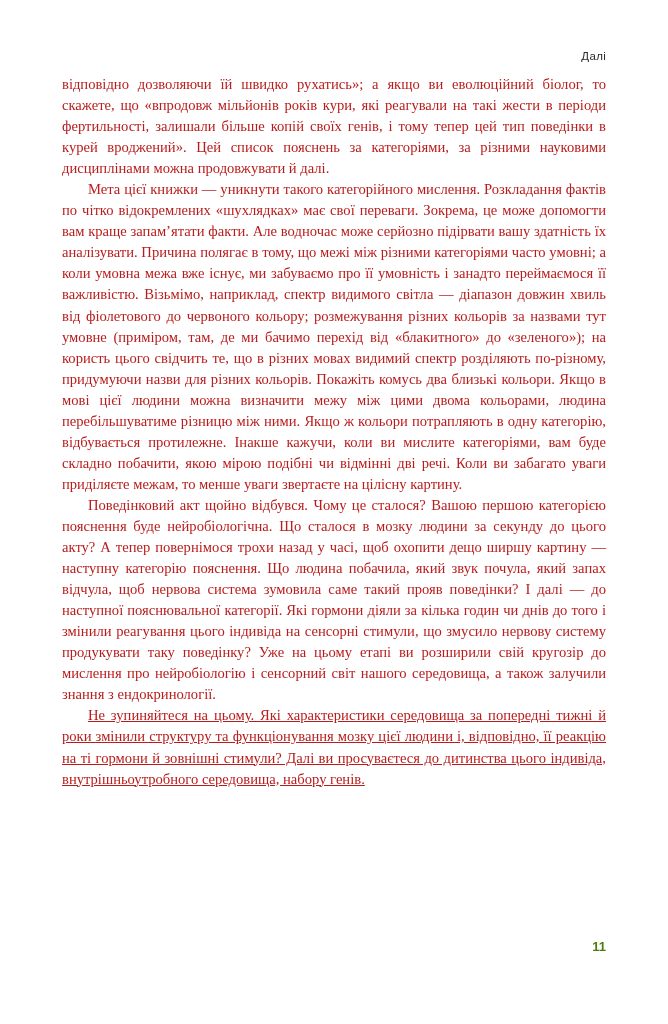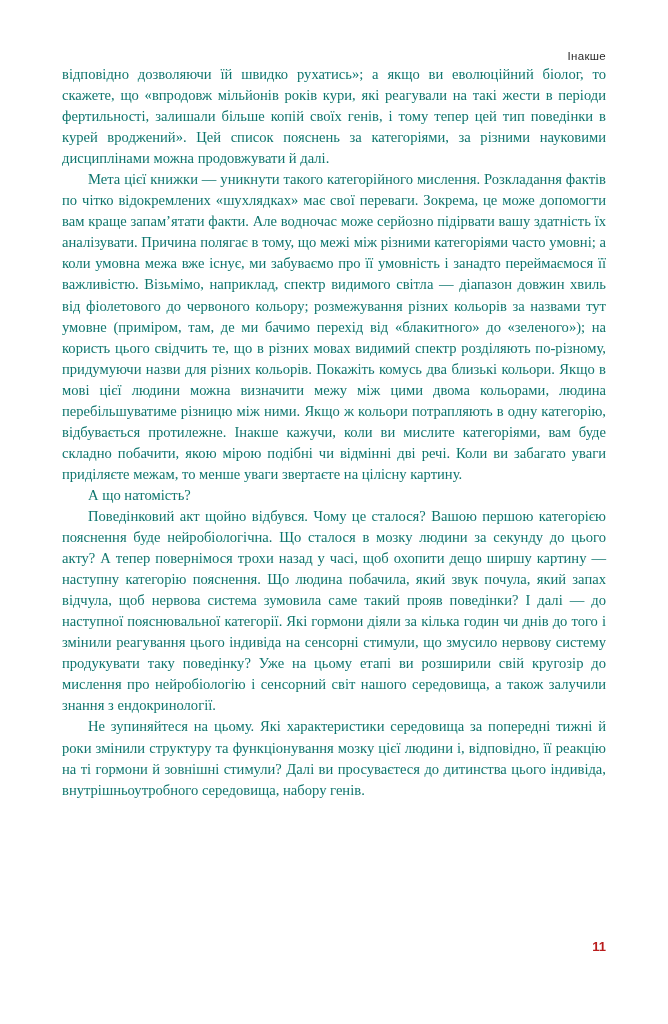--- a/index.html
+++ b/index.html
@@ -24,68 +24,68 @@
     height: 16px;
     text-align: right;
     font-family: "Liberation Sans", "DejaVu Sans", sans-serif;
     font-size: 11.5px;
     letter-spacing: 0.3px;
     color: #2a2a2a;
     line-height: 16px;
   }
   .text-block {
     position: absolute;
-    top: 64px;
+    top: 74px;
     left: 62px;
     width: 544px;
     font-family: "Liberation Serif", "DejaVu Serif", serif;
     font-size: 14.6px;
     line-height: 21.05px;
-    color: #0f766e;
+    color: #b91c1c;
     text-align: justify;
     text-justify: inter-word;
     hyphens: manual;
     -webkit-hyphens: manual;
   }
   .text-block p {
     margin: 0;
     text-indent: 0;
   }
   .text-block p.indent {
     text-indent: 26px;
   }
   .text-block p:last-child {
     text-align: justify;
+    text-decoration: underline;
   }
   .it {
   }
   .folio {
     position: absolute;
     left: 62px;
     right: 62px;
     top: 938px;
     height: 18px;
     text-align: right;
     font-family: "Liberation Sans", "DejaVu Sans", sans-serif;
     font-size: 13px;
     font-weight: 700;
-    color: #b91c1c;
+    color: #4d7c0f;
     line-height: 18px;
   }
 </style>
 </head>
 <body>
 
 <div class="page">
 
-  <div class="running-header">Інакше</div>
+  <div class="running-header">Далі</div>
 
   <div class="text-block">
       <p><span>відповідно дозволяючи їй швидко рухатись»; а якщо ви еволюційний біолог, то скажете, що «впродовж мільйонів років кури, які реагували на такі жести в періоди фертильності, залишали більше копій своїх генів, і тому тепер цей тип поведінки в курей вроджений». Цей список пояснень за категоріями, за різними науковими дисциплінами можна продовжувати й далі.</span></p>
       <p class="indent"><span>Мета цієї книжки — уникнути такого категорійного мислення. Розкладання фактів по чітко відокремлених «шухлядках» має свої переваги. Зокрема, це може допомогти вам краще запам’ятати факти. Але водночас може серйозно підірвати вашу здатність їх </span><span class="it">аналізувати</span><span>. Причина полягає в тому, що межі між різними категоріями часто умовні; а коли умовна межа вже існує, ми забуваємо про її умовність і занадто переймаємося її важливістю. Візьмімо, наприклад, спектр видимого світла — діапазон довжин хвиль від фіолетового до червоного кольору; розмежування різних кольорів за назвами тут умовне (приміром, там, де ми бачимо перехід від «блакитного» до «зеленого»); на користь цього свідчить те, що в різних мовах видимий спектр розділяють по-різному, придумуючи назви для різних кольорів. Покажіть комусь два близькі кольори. Якщо в мові цієї людини можна визначити межу між цими двома кольорами, людина перебільшуватиме різницю між ними. Якщо ж кольори потрапляють в одну категорію, відбувається протилежне. Інакше кажучи, коли ви мислите категоріями, вам буде складно побачити, якою мірою подібні чи відмінні дві речі. Коли ви забагато уваги приділяєте межам, то менше уваги звертаєте на цілісну картину.</span></p>
-      <p class="indent"><span>А що натомість?</span></p>
       <p class="indent"><span>Поведінковий акт щойно відбувся. Чому це сталося? Вашою першою категорією пояснення буде нейробіологічна. Що сталося в мозку людини за секунду до цього акту? А тепер повернімося трохи назад у часі, щоб охопити дещо ширшу картину — наступну категорію пояснення. Що людина побачила, який звук почула, який запах відчула, щоб нервова система зумовила саме такий прояв поведінки? І далі — до наступної пояснювальної категорії. Які гормони діяли за кілька годин чи днів до того і змінили реагування цього індивіда на сенсорні стимули, що змусило нервову систему продукувати таку поведінку? Уже на цьому етапі ви розширили свій кругозір до мислення про нейробіологію і сенсорний світ нашого середовища, </span><span class="it">а також</span><span> залучили знання з ендокринології.</span></p>
       <p class="indent"><span>Не зупиняйтеся на цьому. Які характеристики середовища за попередні тижні й роки змінили структуру та функціонування мозку цієї людини і, відповідно, її реакцію на ті гормони й зовнішні стимули? Далі ви просуваєтеся до дитинства цього індивіда, внутрішньоутробного середовища, набору генів.</span></p>
     </div>
 
   <div class="folio">11</div>
 
 </div>
 
 </body></html>

